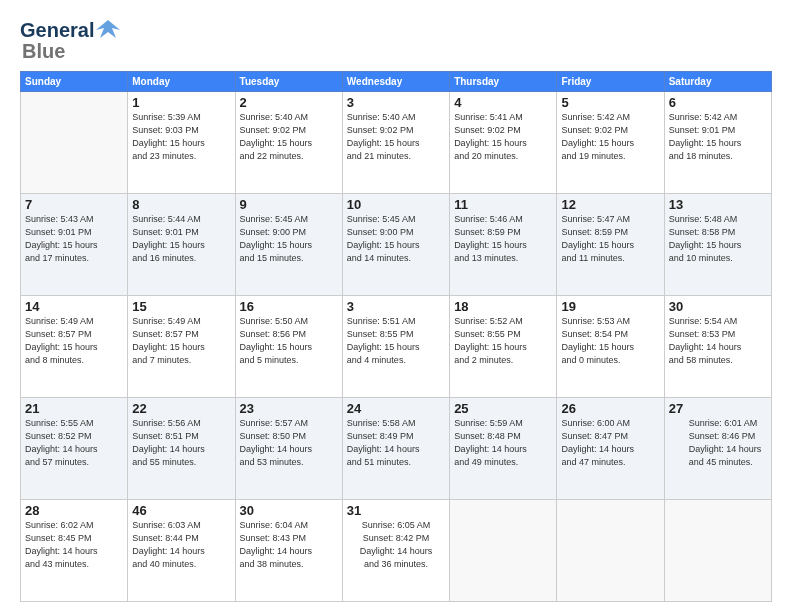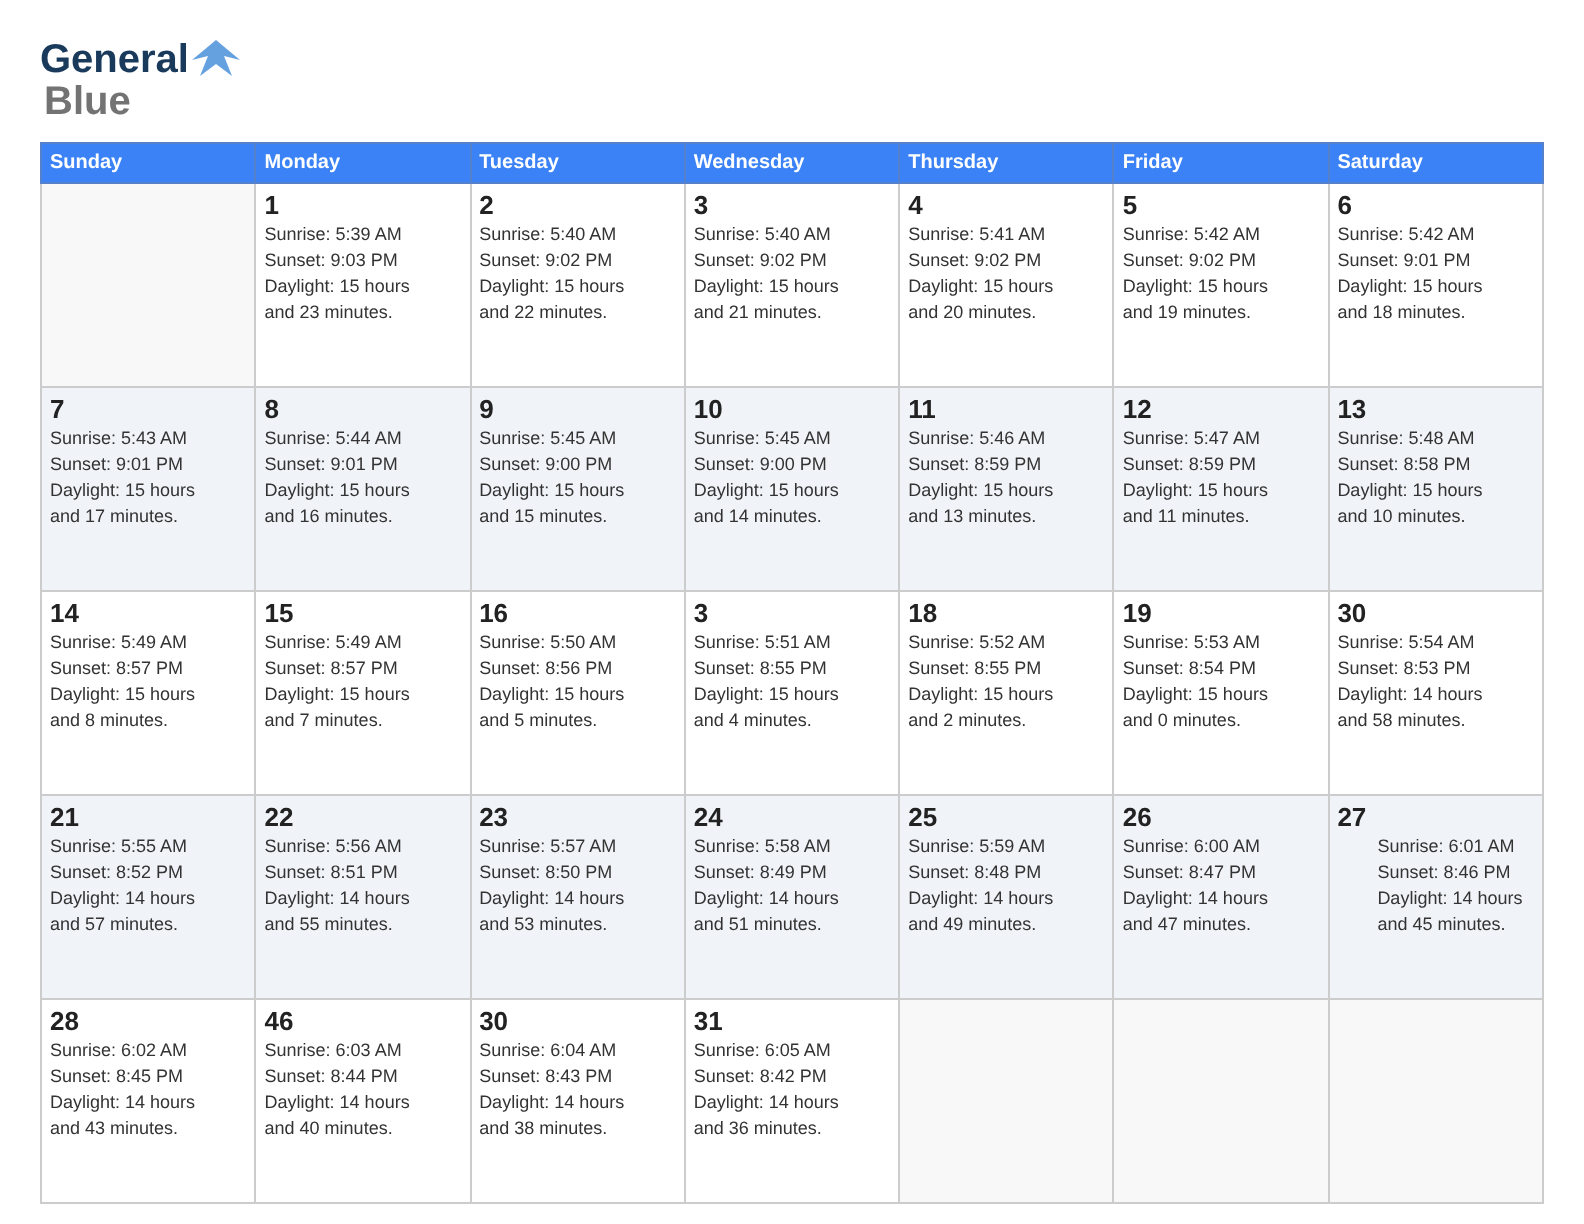--- a/index.html
+++ b/index.html
@@ -340,21 +340,21 @@
           </td>
           <td>
             <span class="day-num">30</span>
             <div class="day-info" style="white-space: pre-line;">Sunrise: 6:04 AM
 Sunset: 8:43 PM
 Daylight: 14 hours
 and 38 minutes.</div>
           </td>
           <td>
             <span class="day-num">31</span>
-            <div class="day-info" style="white-space: pre-line;">Sunrise: 6:05 AM
+            <div class="day-info" style="white-space: pre-line; text-align: center;">Sunrise: 6:05 AM
 Sunset: 8:42 PM
 Daylight: 14 hours
 and 36 minutes.</div>
           </td>
           <td class="empty"></td>
           <td class="empty"></td>
           <td class="empty"></td>
         </tr>
       </tbody>
   </table>

